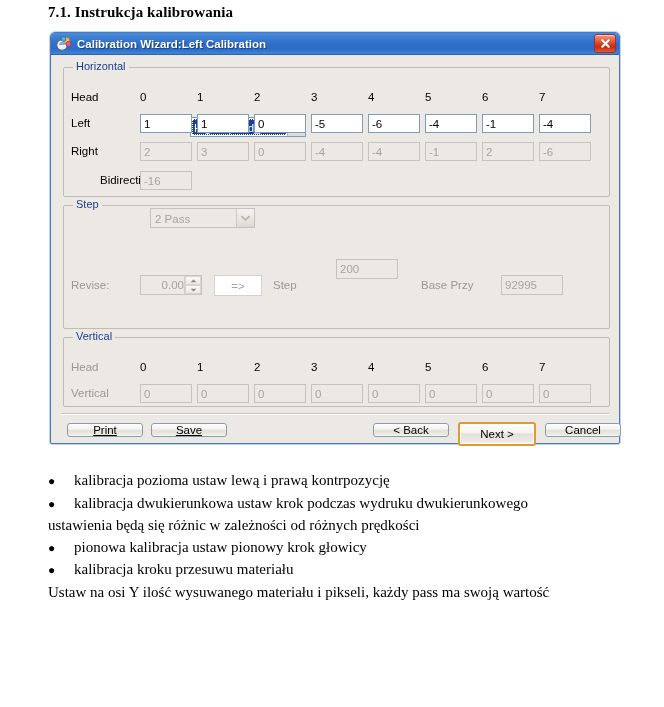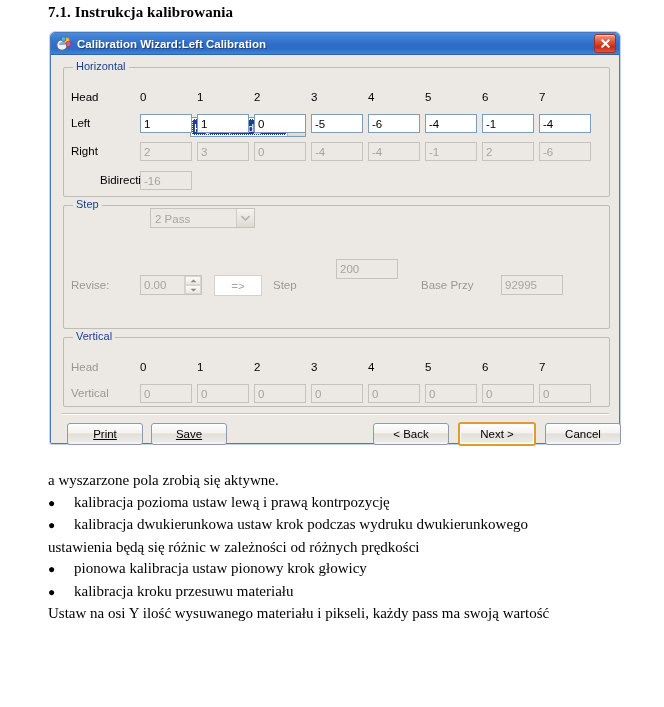--- a/index.html
+++ b/index.html
@@ -203,20 +203,21 @@
     align-items: stretch;
   }
   .spinner .sp-text {
     flex: 1 1 auto;
     font-family: "Liberation Sans", sans-serif;
     font-size: 11.5px;
     color: #a6a3a0;
     padding: 3px 0 0 3px;
     line-height: 13px;
     white-space: nowrap;
+    text-align: right;
   }
   .spinner .sp-btns {
     width: 16px; flex: 0 0 auto;
     display: flex; flex-direction: column;
     border-left: 1px solid #d3d0ca;
   }
   .spinner .sp-b {
     flex: 1 1 50%;
     background: linear-gradient(180deg,#fafaf8 0%, #ebe8e2 100%);
     border: 1px solid #d9d6d0;
@@ -239,21 +240,21 @@
   .sep-line {
     position: absolute;
     left: 10px; right: 10px;
     top: 358px;
     height: 1px;
     background: #c8c5c0;
     border-bottom: 1px solid #fdfdfc;
   }
   .btn {
     position: absolute;
-    height: 22px;
+    height: 14px;
     box-sizing: border-box;
     background: linear-gradient(180deg,#fefefe 0%, #f3f2ef 44%, #e3e0d9 50%, #eceae5 88%, #fbfbfa 100%);
     border: 1px solid #8c9bab;
     border-radius: 3px;
     font-family: "Liberation Sans", sans-serif;
     font-size: 11.5px;
     color: #000;
     display: flex; align-items: center; justify-content: center;
     cursor: pointer;
   }
@@ -434,21 +435,20 @@
     <div class="btn default" style="left:407px; top:367px; width:78px; height:24px;">
         <span>Next &gt;</span>
       </div>
     <div class="btn" style="left:494px; top:368px; width:76px;">
         <span>Cancel</span>
       </div>
   </div>
 </div>
 
 <div class="body-text">
-  <p>a wyszarzone pola zrobią się aktywne.</p>
 
   <div class="bullet-line">
     <span class="bullet-dot">●</span>
     <span class="bullet-txt">kalibracja pozioma ustaw lewą i prawą kontrpozycję</span>
   </div>
   <div class="bullet-line">
     <span class="bullet-dot">●</span>
     <span class="bullet-txt">kalibracja dwukierunkowa ustaw krok podczas wydruku dwukierunkowego</span>
   </div>
 

